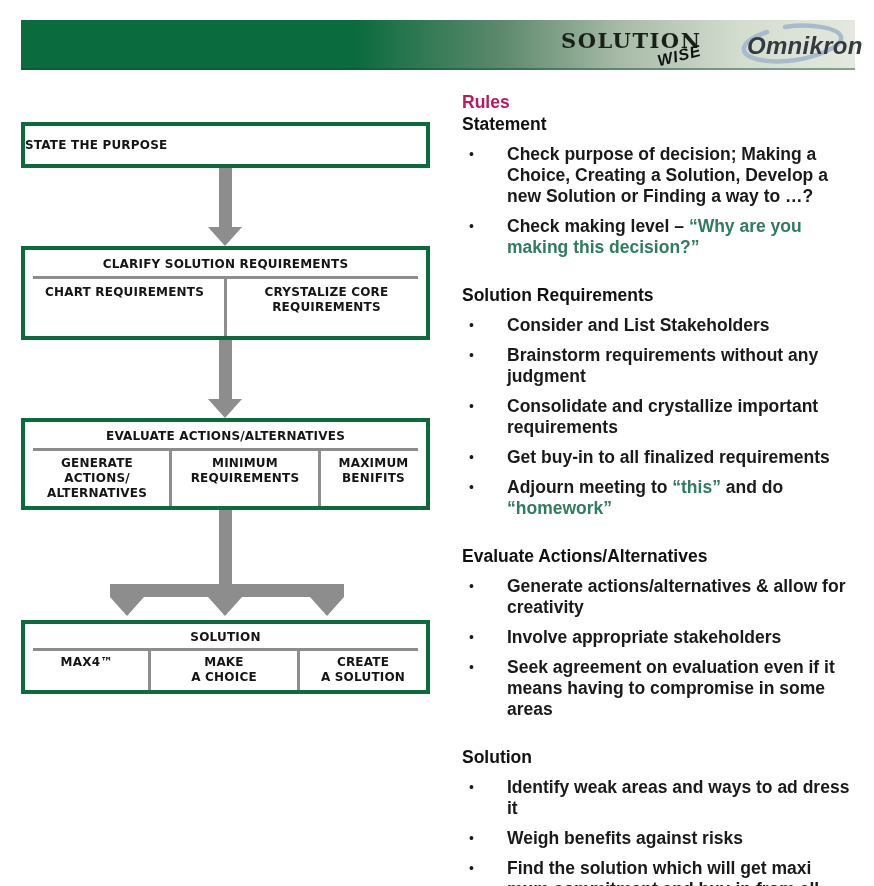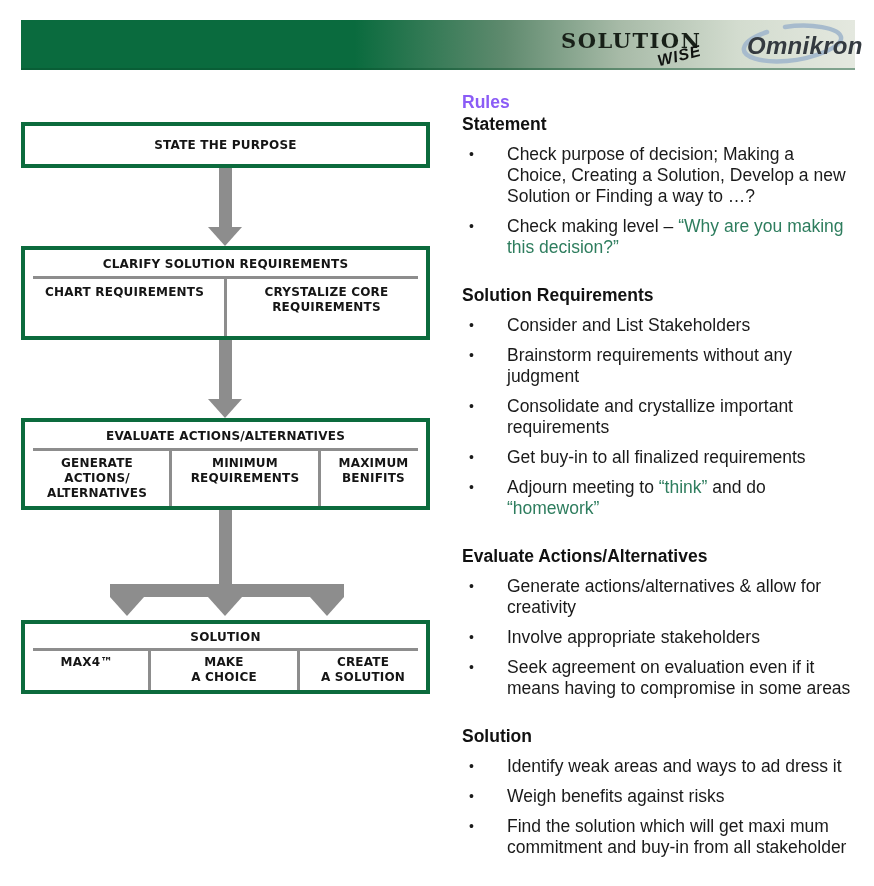--- a/index.html
+++ b/index.html
@@ -25,21 +25,21 @@
   
   .fbox{position:absolute;border:4px solid #0c6b3d;background:#fff;box-sizing:border-box;
     font-family:"DejaVu Sans",sans-serif;color:#151515;}
   .fbox-title{position:absolute;left:0;right:0;text-align:center;font-weight:bold;font-size:12px;
     letter-spacing:.2px;}
   .cell{position:absolute;text-align:center;font-weight:bold;font-size:12px;white-space:pre-line;
     line-height:15px;letter-spacing:.2px;}
   .hdiv{position:absolute;height:3px;background:#8d8d8d;}
   .vdiv{position:absolute;width:3px;background:#8d8d8d;}
 
-  .box1{left:21px;top:122px;width:409px;height:46px;display:flex;align-items:center;justify-content:center;}
+  .box1{left:21px;top:122px;width:409px;height:46px;display:flex;align-items:center;}
   .box1 .fbox-title{position:static;}
 
   .box2{left:21px;top:246px;width:409px;height:94px;}
   .box2 .fbox-title{top:7px;}
   .hd2{left:8px;right:8px;top:26px;}
   .vd2{left:199px;top:29px;bottom:0;}
   .c2a{left:0;top:35px;width:199px;}
   .c2b{left:202px;top:35px;width:199px;}
 
   .box3{left:21px;top:418px;width:409px;height:92px;}
@@ -69,26 +69,26 @@
     border-right:17px solid transparent;border-top:19px solid #8d8d8d;}
   .h1{left:208px;top:227px;}
   .h2{left:208px;top:399px;}
   .h3a{left:110px;top:597px;}
   .h3b{left:208px;top:597px;}
   .h3c{left:310px;top:597px;}
 
   
   .rules{position:absolute;left:462px;top:92px;width:400px;color:#1a1a1a;
     font-size:17.5px;line-height:21px;}
-  .rules-title{font-weight:bold;color:#8b5cf6;}
+  .rules-title{font-weight:bold;color:#be185d;}
   .sec-heading{font-weight:bold;color:#111111;margin-top:27px;margin-bottom:9px;}
   .sec-heading.first{margin-top:1px;}
   .bullet{display:flex;margin-bottom:9px;}
   .dot{width:45px;flex:0 0 45px;padding-left:7px;box-sizing:border-box;font-size:14px;color:#1a1a1a;}
-  .btext{flex:1;max-width:347px;}
+  .btext{flex:1;max-width:347px;font-weight:bold;}
   .green-text{color:#2e7d5e;}
 </style>
 </head>
 <body>
 
 <div class="page">
 
   <header class="topbar">
     <div class="sw-logo">
       <div class="sw-main">SOLUTION</div>
@@ -178,21 +178,21 @@
     <div class="bullet">
       <span class="dot">•</span>
       <span class="btext"><span>Consolidate and crystallize important requirements</span></span>
     </div>
     <div class="bullet">
       <span class="dot">•</span>
       <span class="btext"><span>Get buy-in to all finalized requirements</span></span>
     </div>
     <div class="bullet">
       <span class="dot">•</span>
-      <span class="btext"><span>Adjourn meeting to </span><span class="green-text">“think”</span><span> and do </span><span class="green-text">“homework”</span></span>
+      <span class="btext"><span>Adjourn meeting to </span><span class="green-text">“this”</span><span> and do </span><span class="green-text">“homework”</span></span>
     </div>
 
     <div class="sec-heading">Evaluate Actions/Alternatives</div>
     <div class="bullet">
       <span class="dot">•</span>
       <span class="btext"><span>Generate actions/alternatives &amp; allow for creativity</span></span>
     </div>
     <div class="bullet">
       <span class="dot">•</span>
       <span class="btext"><span>Involve appropriate stakeholders</span></span>

